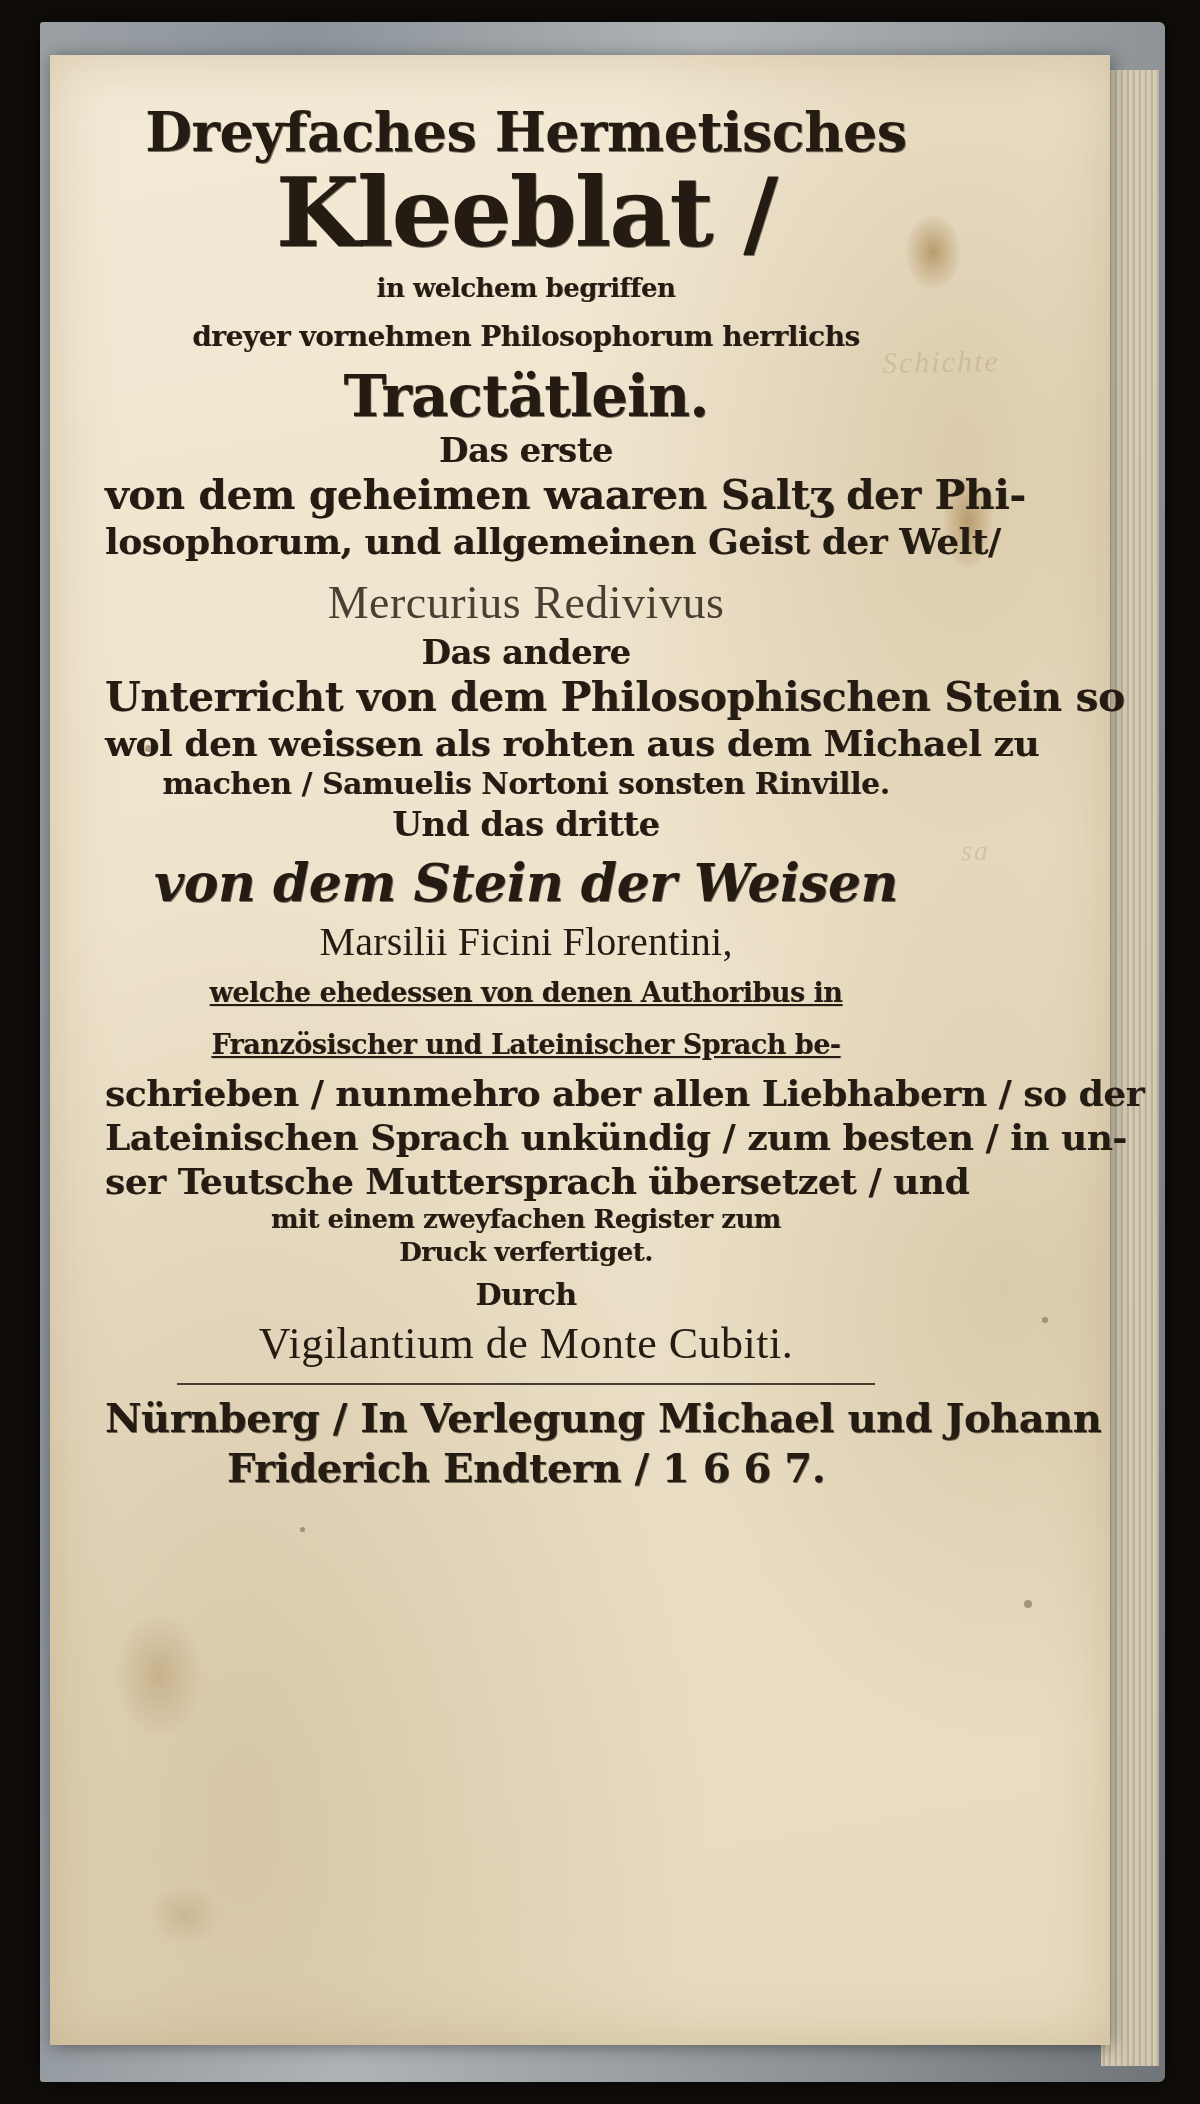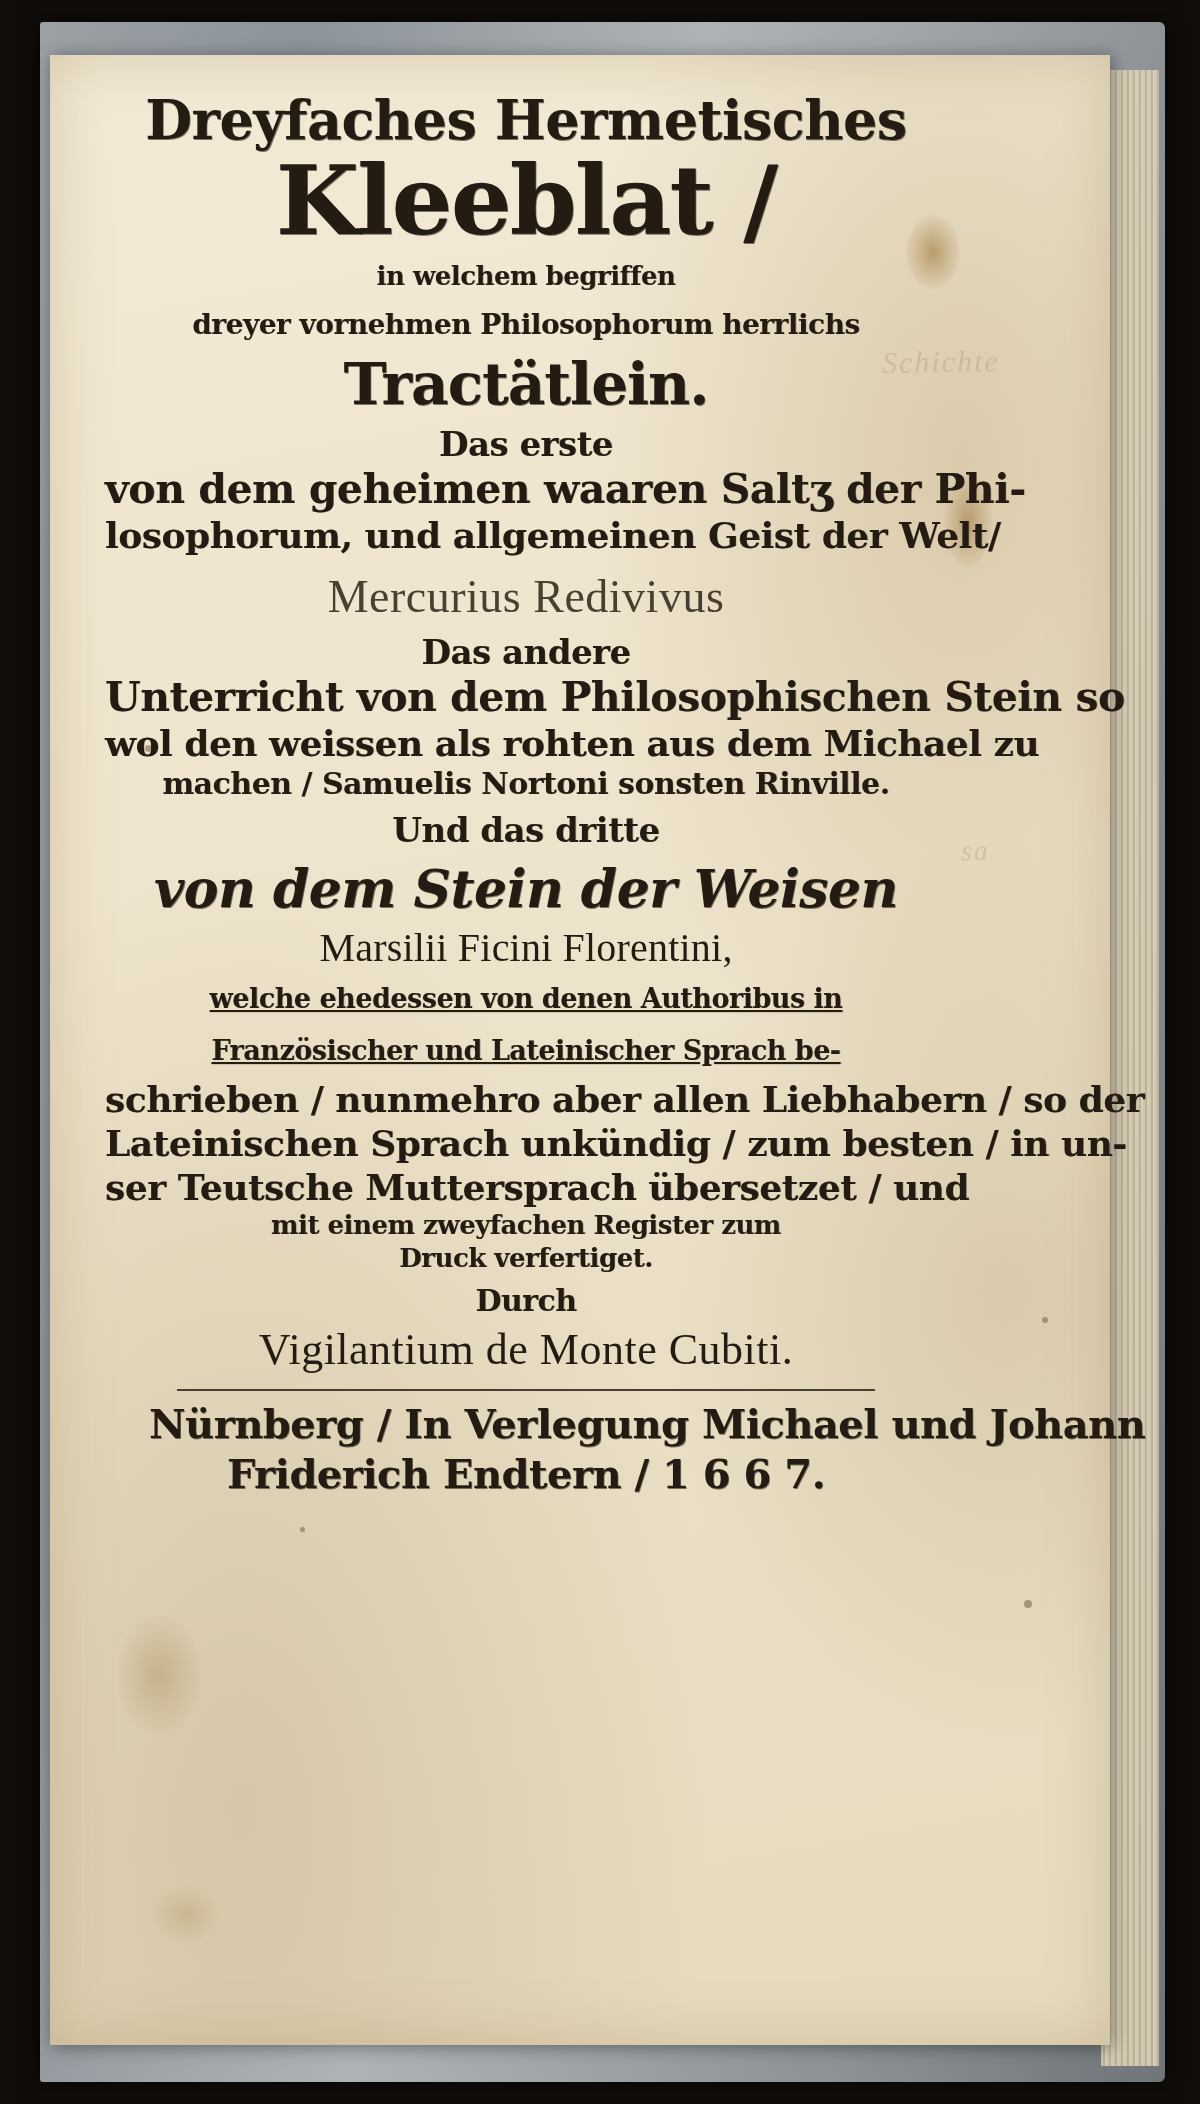--- a/index.html
+++ b/index.html
@@ -88,21 +88,21 @@
   #stain-4 { left: 100px; top: 1830px; width: 70px; height: 60px;
              background: radial-gradient(ellipse, rgba(150,116,58,0.22) 0%, transparent 72%); }
   .speck { position: absolute; border-radius: 50%; background: rgba(90,70,42,0.45); pointer-events: none; }
 
   
   #title-block {
     position: absolute;
     left: 0;
     top: 0;
     width: 952px;
-    padding: 28px 55px 0 55px;
+    padding: 40px 55px 0 55px;
     box-sizing: border-box;
     text-align: center;
     color: #241c12;
   }
 
   .ln { display: block; white-space: nowrap; }
 
   
   .fraktur {
     font-family: "DejaVu Serif", "Liberation Serif", serif;
@@ -115,41 +115,41 @@
     font-weight: 400;
     letter-spacing: 0.2px;
   }
 
   
   .l-head1   { font-size: 54px; line-height: 62px; margin-top: 6px; }
   .l-head2   { font-size: 96px; line-height: 104px; margin-top: -2px; letter-spacing: -2px; }
   .l-small   { font-size: 26px; line-height: 34px; margin-top: 6px; }
   .l-med     { font-size: 28px; line-height: 44px; margin-top: 10px; }
   .l-tract   { font-size: 58px; line-height: 66px; margin-top: 4px; letter-spacing: -1px; }
-  .l-sub     { font-size: 34px; line-height: 42px; margin-top: 6px; }
+  .l-sub     { font-size: 34px; line-height: 42px; }
   .l-body    { font-size: 41px; line-height: 48px; }
   .l-body-sm { font-size: 36px; line-height: 44px; }
   .l-body-xs { font-size: 30px; line-height: 38px; }
   .l-merc    { font-size: 46px; line-height: 56px; margin-top: 12px; letter-spacing: 0.5px; }
   .l-weisen  { font-size: 52px; line-height: 60px; margin-top: 8px; letter-spacing: -0.5px; font-style: italic; }
   .l-marsil  { font-size: 40px; line-height: 50px; margin-top: 4px; }
   .l-auth    { font-size: 27px; line-height: 52px; text-decoration: underline; }
   .l-tiny    { font-size: 26px; line-height: 33px; }
   .l-durch   { font-size: 30px; line-height: 40px; margin-top: 6px; }
   .l-vigil   { font-size: 44px; line-height: 54px; margin-top: 2px; letter-spacing: 0.5px; }
 
   #rule {
     width: 83%;
     height: 2px;
     margin: 12px auto 8px auto;
     background: #2b2219;
     opacity: 0.85;
   }
 
-  .l-imprint  { font-size: 40px; line-height: 50px; margin-left: 44px; }
+  .l-imprint  { font-size: 40px; line-height: 50px; }
   .l-imprint2 { font-size: 40px; line-height: 50px; }
 
   
   .ink-light { opacity: 0.82; }
   .ink-heavy { text-shadow: 0.8px 0.6px 0 rgba(30,22,12,0.55); }
 </style>
 </head>
 <body>
 
 <div id="scan-page">

